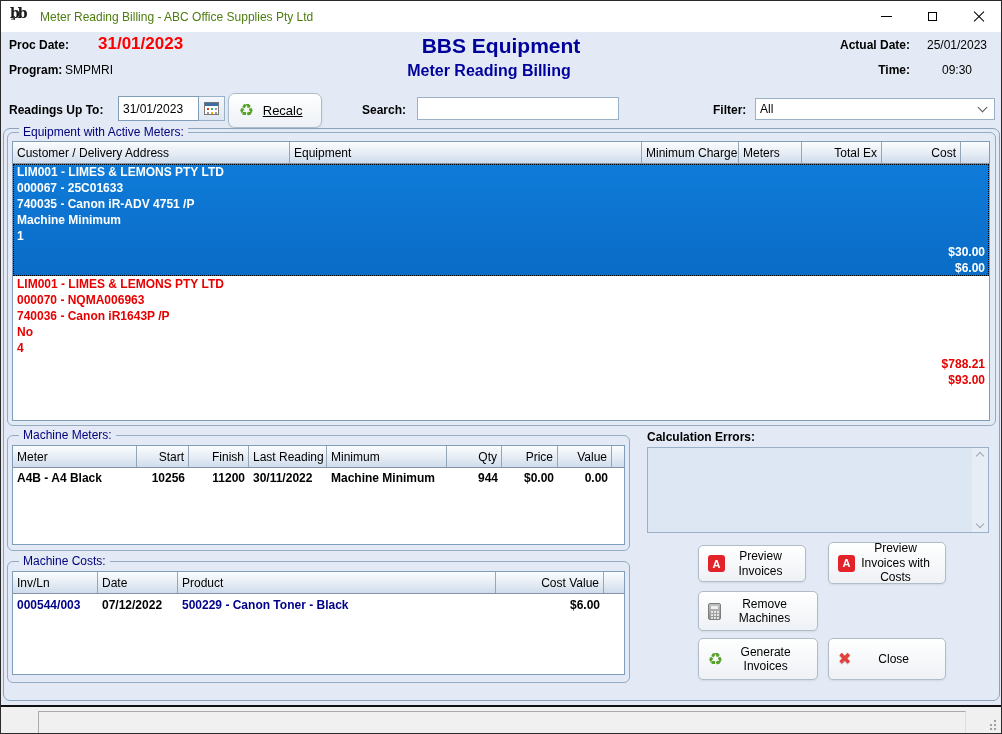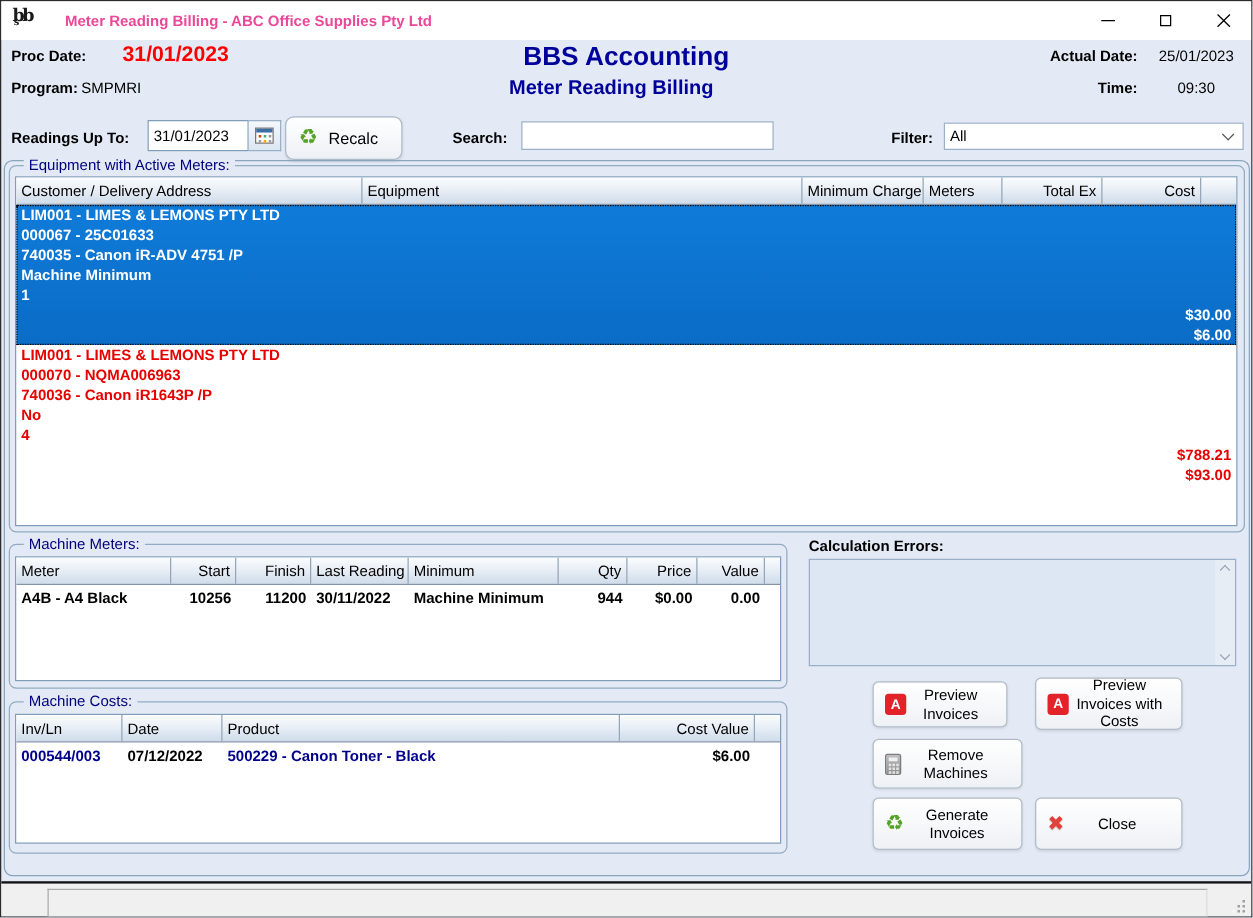--- a/index.html
+++ b/index.html
@@ -9,21 +9,21 @@
   .window { position:relative; width:1002px; height:734px; background:#e3eaf5;
             border:1px solid #2b2b2b; overflow:hidden; }
 
   
   .titlebar { position:absolute; left:0; top:0; width:100%; height:31px; background:#ffffff;
               display:flex; align-items:center; }
   .bbs-logo { width:20px; height:18px; margin-left:9px; position:relative;
               font-family:"DejaVu Serif",serif; font-weight:bold; color:#1a1a1a; }
   .bbs-logo::before { content:"bb"; position:absolute; left:0; top:-3px; font-size:14px; letter-spacing:-2px; }
   .bbs-logo::after  { content:"s"; position:absolute; left:1px; top:4px; font-size:8px; }
-  .title-text { margin-left:22px; font-size:12px; color:#ec4899;font-weight:bold; }
+  .title-text { margin-left:10px; font-size:12px; color:#4d7c0f; }
   .caption-buttons { position:absolute; right:0; top:0; height:31px; display:flex; }
   .cap-btn { width:46px; height:31px; display:flex; align-items:center; justify-content:center; }
   .glyph-min { width:11px; height:1px; background:#000; }
   .glyph-max { width:9px; height:9px; border:1px solid #000; }
   .glyph-close { position:relative; width:11px; height:11px; }
   .glyph-close::before, .glyph-close::after { content:""; position:absolute; left:-1px; top:5px;
     width:14px; height:1px; background:#000; }
   .glyph-close::before { transform:rotate(45deg); }
   .glyph-close::after  { transform:rotate(-45deg); }
 
@@ -49,21 +49,21 @@
   .cal-icon { position:relative; width:15px; height:13px; background:#fff; border:1px solid #777; }
   .cal-icon::before { content:""; position:absolute; left:0; top:0; width:13px; height:3px; background:#3a6ea5; }
   .cal-icon::after { content:""; position:absolute; left:2px; top:5px; width:2px; height:2px; background:#d04000;
      box-shadow:4px 0 0 #4a7, 8px 0 0 #999, 0 4px 0 #999, 4px 4px 0 #fa0, 8px 4px 0 #999; }
   .recalc-btn { position:absolute; left:227px; top:92px; width:94px; height:35px;
                 border:1px solid #aebbc9; border-radius:7px;
                 background:linear-gradient(#ffffff,#edf1f6); box-shadow:0 1px 2px rgba(0,0,0,.10);
                 display:flex; align-items:center; padding:0 10px; }
   .recycle-icon::before { content:"♻"; font-family:"DejaVu Sans",sans-serif;
                           color:#56a228; font-size:17px; font-weight:bold; line-height:1; }
-  .recalc-btn .lbl { flex:1; text-align:center; font-size:13px; }
+  .recalc-btn .lbl { flex:1; text-align:center; font-size:13px;text-decoration:underline; }
   .search-input { position:absolute; left:416px; top:96px; width:202px; height:23px;
                   border:1px solid #9ab0c6; background:#fff; font:12px "Liberation Sans",sans-serif; padding:0 4px; }
   .filter-select { position:absolute; left:754px; top:97px; width:240px; height:22px;
                    border:1px solid #9ab0c6; background:#fff; display:flex; align-items:center; padding:0 4px; }
   .filter-select .val { flex:1; }
   .chev-down { width:7px; height:7px; border-right:1.5px solid #555; border-bottom:1.5px solid #555;
                transform:rotate(45deg); margin:-4px 4px 0 0; }
   .chev-up-s { width:6px; height:6px; border-right:1.5px solid #9aa7b5; border-bottom:1.5px solid #9aa7b5;
                transform:rotate(-135deg); }
   .chev-dn-s { width:6px; height:6px; border-right:1.5px solid #9aa7b5; border-bottom:1.5px solid #9aa7b5;
@@ -150,21 +150,21 @@
           <span class="glyph-close"></span>
         </div>
     </div>
   </div>
 
   <span class="hdr-label" style="left:8px; top:37px;">Proc Date:</span>
   <span class="proc-value">31/01/2023</span>
   <span class="hdr-label" style="left:8px; top:62px;">Program:</span>
   <span class="program-value">SMPMRI</span>
 
-  <div class="app-title">BBS Accounting</div>
+  <div class="app-title">BBS Equipment</div>
   <div class="screen-title">Meter Reading Billing</div>
 
   <div class="right-info" style="top:37px;">
     <span class="ri-label">Actual Date:</span><span class="ri-value">25/01/2023</span>
   </div>
   <div class="right-info" style="top:62px;">
     <span class="ri-label">Time:</span><span class="ri-value">09:30</span>
   </div>
 
   <span class="ctl-label" style="left:8px; top:102px;">Readings Up To:</span>

